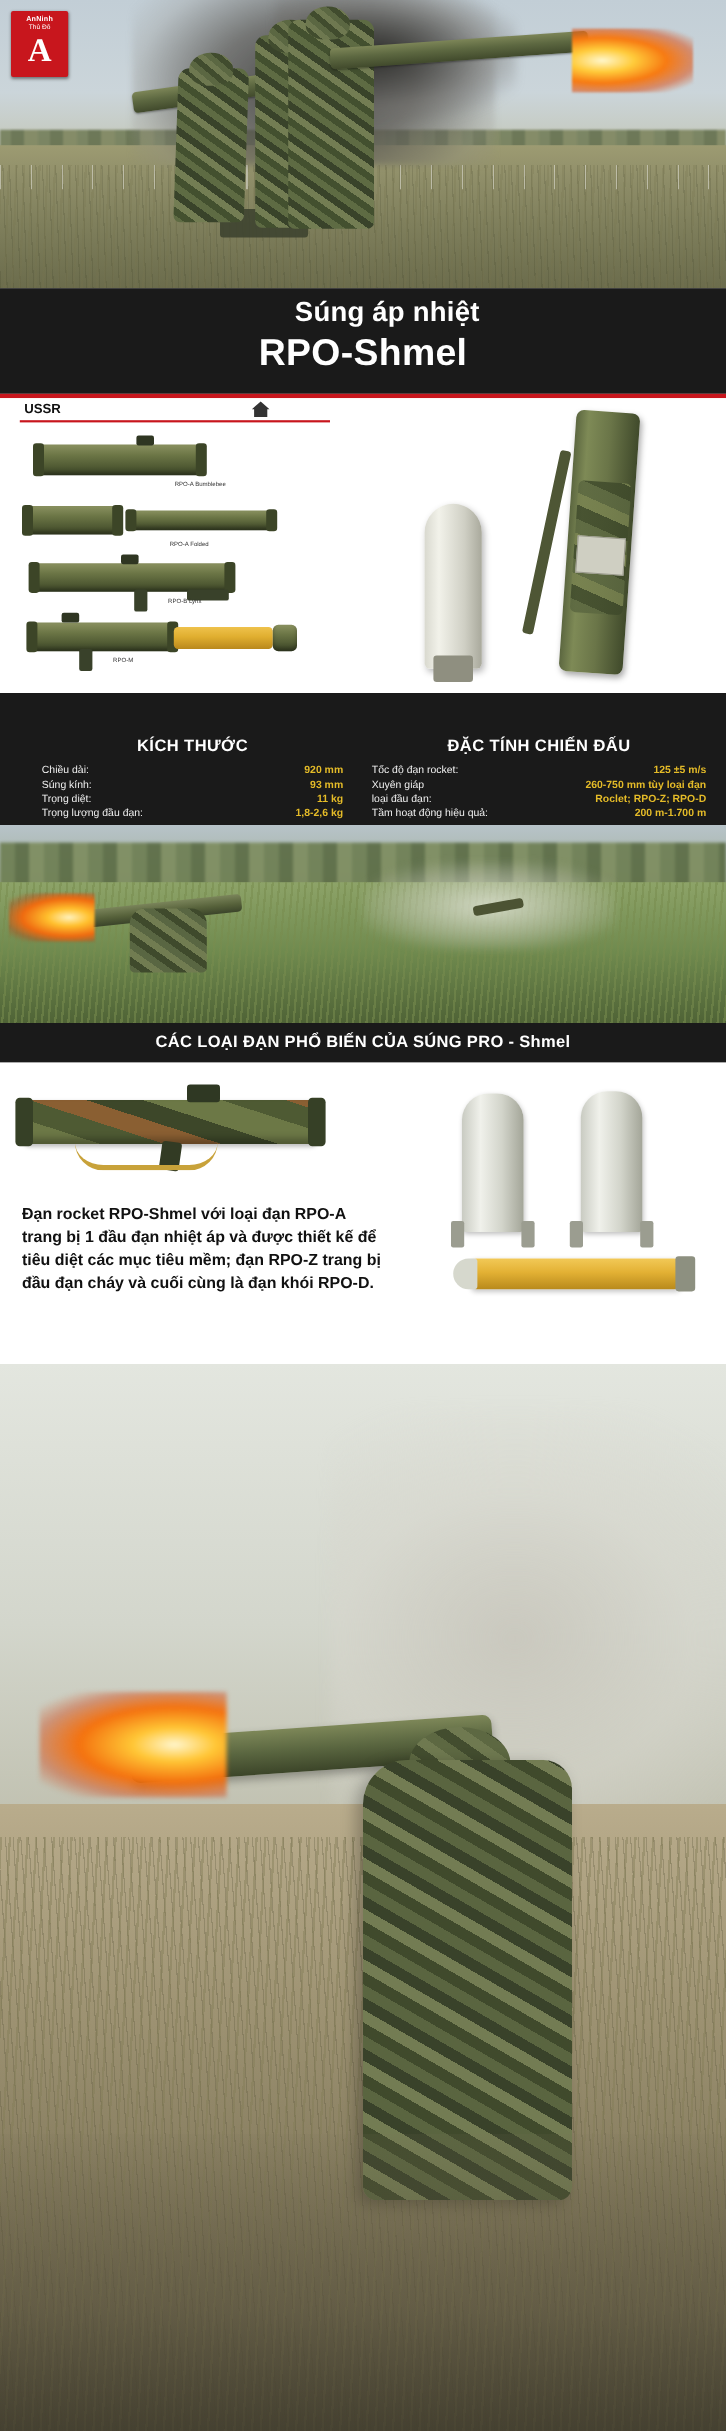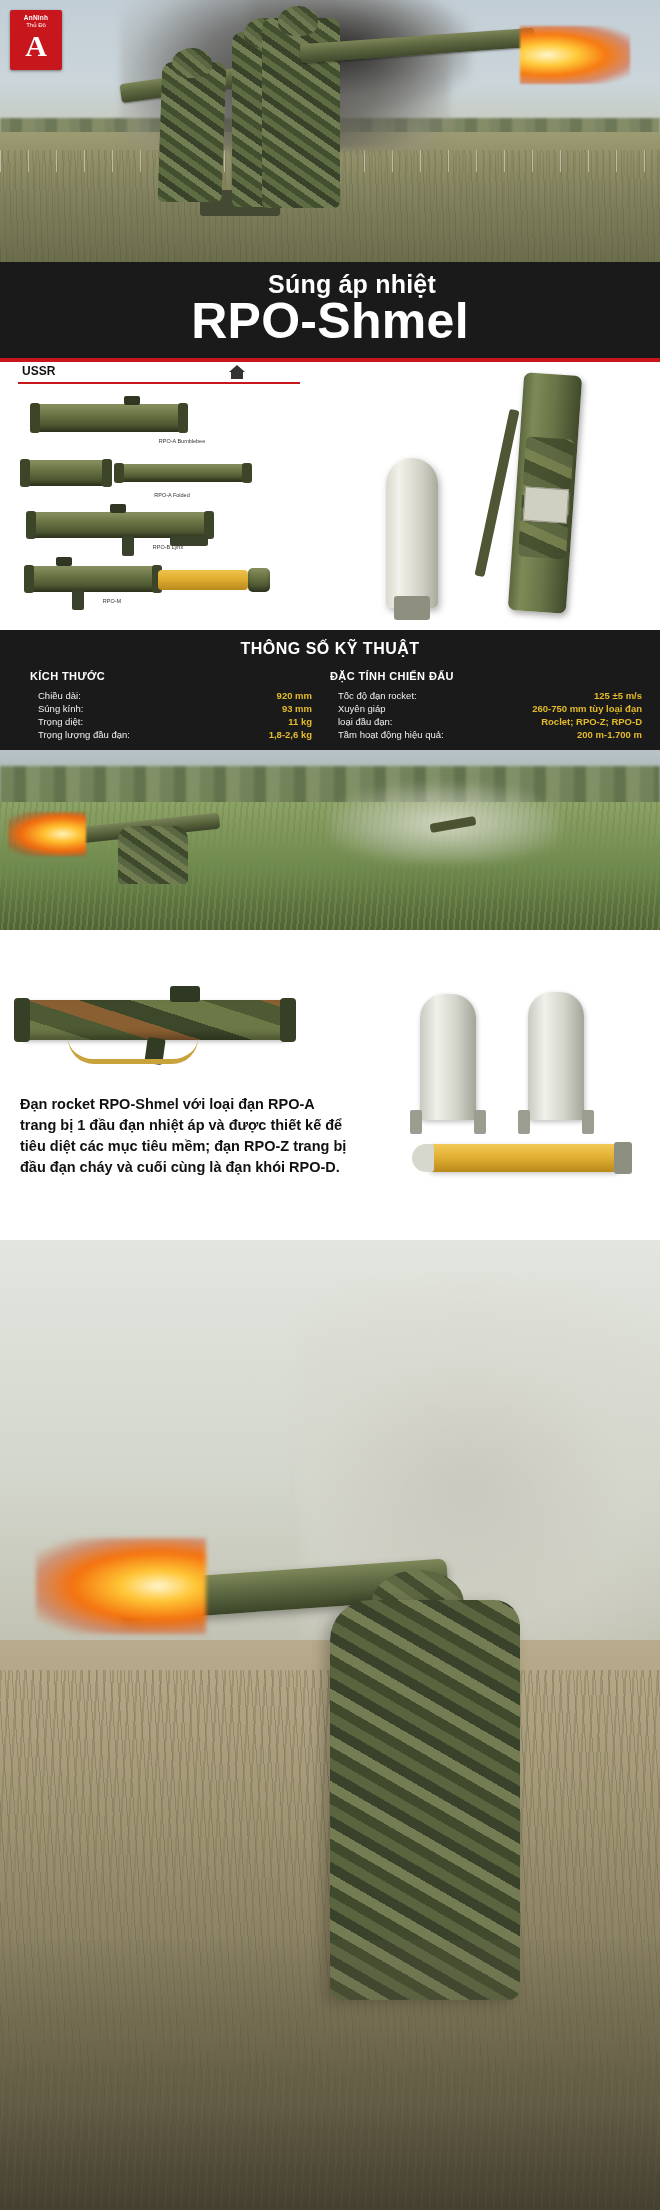--- a/index.html
+++ b/index.html
@@ -112,21 +112,21 @@
   .title-block {
     position:absolute; left:0; top:262px; width:660px; height:96px;
     background:#1a1a1a;
     text-align:center;
     color:#fff;
   }
   .title-sub {
     font-size:25px; font-weight:bold; padding-top:8px; letter-spacing:.2px;margin-left:44px;
   }
   .title-main {
-    font-size:50px; font-weight:bold; line-height:44px; letter-spacing:.3px;
+    font-size:34px; font-weight:bold; line-height:44px; letter-spacing:.3px;
   }
   .title-rule {
     position:absolute; left:0; top:358px; width:660px; height:4px;
     background:#c8161d;
   }
 
   
   .lineup {
     position:absolute; left:0; top:362px; width:660px; height:268px;
     background:#ffffff;
@@ -210,21 +210,21 @@
   .spec-title {
     text-align:center; font-size:16px; font-weight:bold; padding-top:10px; letter-spacing:.5px;
   }
   .spec-cols {
     position:absolute; left:0; top:40px; width:660px; height:78px;
   }
   .spec-col { position:absolute; top:0; }
   .spec-col.left { left:30px; width:290px; }
   .spec-col.right { left:330px; width:320px; }
   .spec-head {
-    font-size:11px; font-weight:bold; letter-spacing:.4px; margin-bottom:7px;
+    text-align:center; font-size:15px; font-weight:bold; letter-spacing:.4px; margin-bottom:7px;
   }
   .spec-row {
     display:flex; justify-content:space-between; font-size:9.5px; line-height:13px; padding:0 8px;align-items:center;
   }
   .spec-row .k { color:#f0f0f0; }
   .spec-row .v { color:#e4bb28; font-weight:bold; text-align:right; }
 
   
   .action2 {
     position:absolute; left:0; top:750px; width:660px; height:180px;
@@ -470,21 +470,20 @@
   <div class="weapon-photo">
     <div class="wp-strap"></div>
     <div class="wp-tube"></div>
     <div class="wp-patch"></div>
     <div class="wp-label"></div>
     <div class="wp-missile"></div>
     <div class="wp-missile-tail"></div>
   </div>
 
   <div class="spec">
-    <div class="spec-title">THÔNG SỐ KỸ THUẬT</div>
     <div class="spec-cols">
       <div class="spec-col left">
         <div class="spec-head">KÍCH THƯỚC</div>
         <div class="spec-row">
             <span class="k">Chiều dài:</span>
             <span class="v">920 mm</span>
           </div>
         <div class="spec-row">
             <span class="k">Súng kính:</span>
             <span class="v">93 mm</span>
@@ -523,20 +522,21 @@
   <div class="action2">
     <div class="a2-trees"></div>
     <div class="a2-field"></div>
     <div class="a2-smoke"></div>
     <div class="a2-tube"></div>
     <div class="a2-soldier"></div>
     <div class="a2-flash"></div>
     <div class="a2-rocket"></div>
   </div>
 
+  <div class="ammo-head">CÁC LOẠI ĐẠN PHỔ BIẾN CỦA SÚNG PRO - Shmel</div>
 
   <div class="ammo">
     <div class="big-launcher">
       <div class="bl-body"></div>
       <div class="bl-cap-l"></div>
       <div class="bl-cap-r"></div>
       <div class="bl-sight"></div>
       <div class="bl-grip"></div>
       <div class="bl-strap"></div>
     </div>

